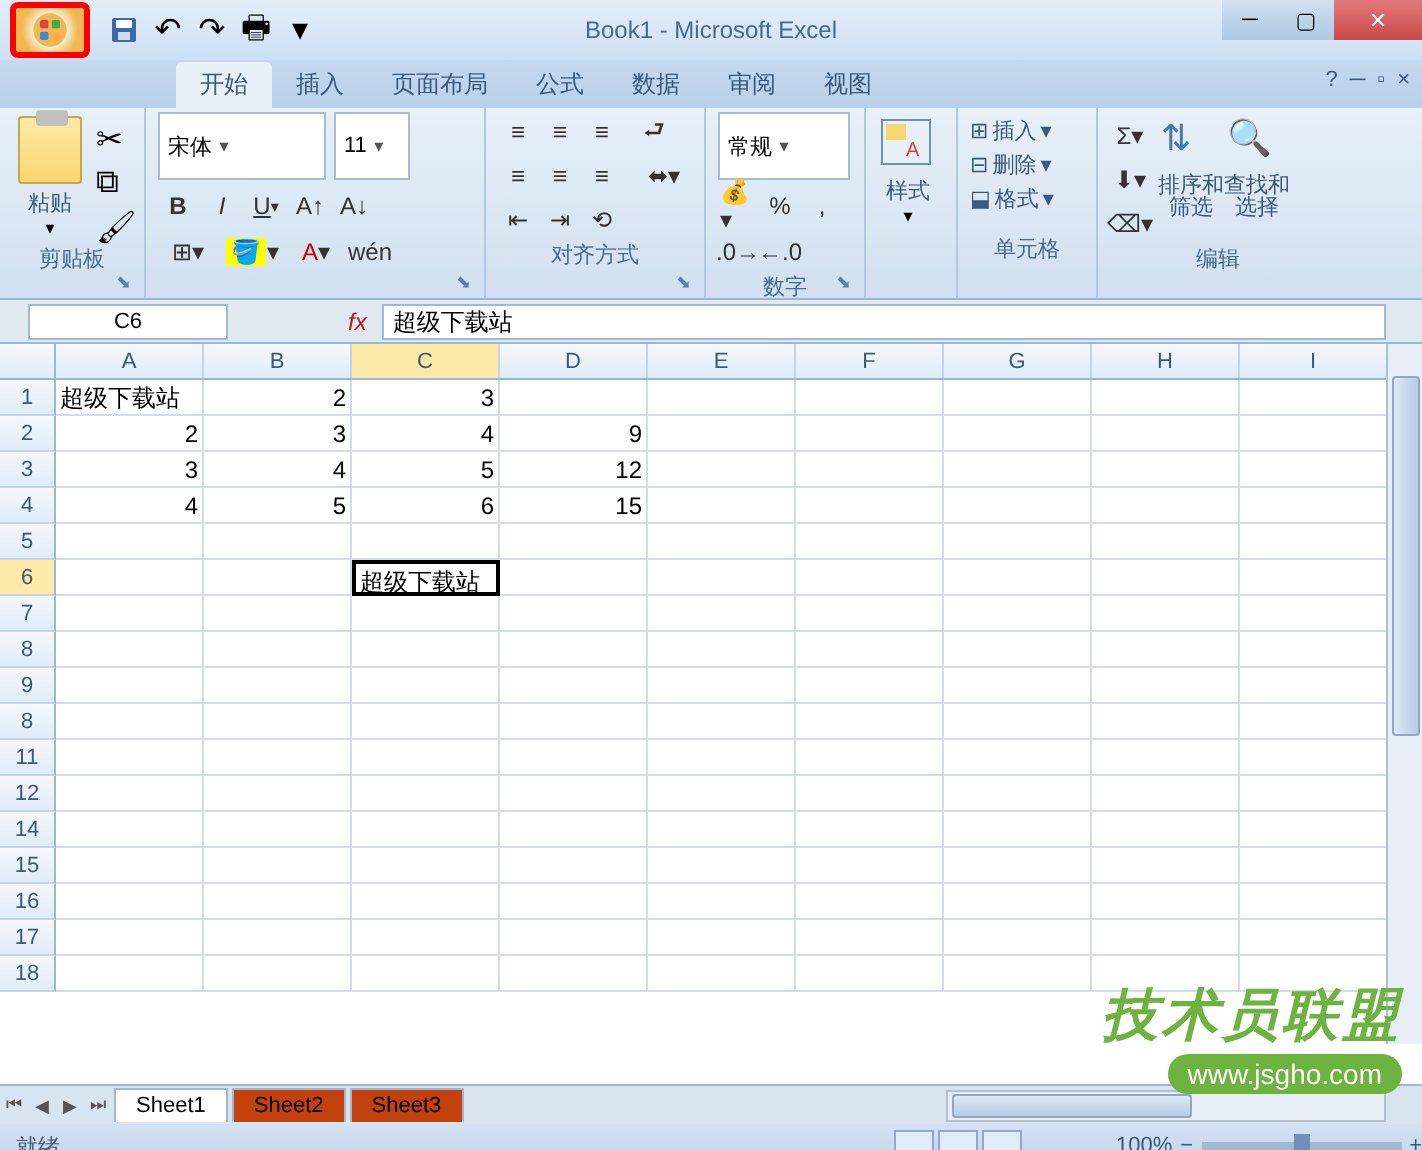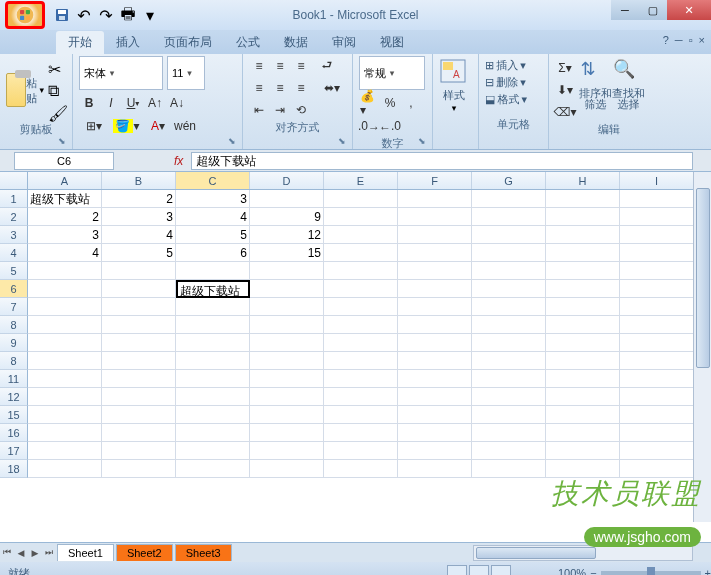--- a/index.html
+++ b/index.html
@@ -25,21 +25,21 @@
 .ribbon-right { position: absolute; right: 6px; top: 4px; display: flex; gap: 6px; }
 .ribbon-right span { font-size: 11px; color: #3b5a7a; cursor: pointer; }
 
 
 .ribbon { height: 96px; background: linear-gradient(#e8f0f8, #d0e0f0); display: flex; border-bottom: 1px solid #9ab8d6; }
 .group { border-right: 1px solid #b0c8e0; padding: 2px 6px 1px 6px; display: flex; flex-direction: column; position: relative; }
 .group-label { text-align: center; font-size: 11px; color: #4a6a8a; margin-top: auto; padding-bottom: 16px; }
 .group-body { flex: 1; display: flex; }
 
 
-.paste-big { width: 38px; display: flex; align-items: center; padding-top: 2px; }
+.paste-big { width: 38px; display: flex; flex-direction: column; align-items: center; padding-top: 2px; }
 .paste-icon { width: 32px; height: 34px; background: linear-gradient(#fde9a8, #f9d770); border: 1px solid #c0a850; border-radius: 2px; position: relative; }
 .paste-icon::before { content: ''; position: absolute; top: -4px; left: 8px; width: 16px; height: 8px; background: #c0c0c0; border-radius: 2px; }
 .paste-label { font-size: 11px; color: #3b5a7a; margin-top: 2px; }
 .clip-small { display: flex; flex-direction: column; gap: 4px; margin-left: 4px; padding-top: 4px; }
 .clip-small div { width: 18px; height: 18px; }
 
 
 .font-row { display: flex; gap: 4px; align-items: center; }
 .font-row2 { display: flex; gap: 2px; margin-top: 3px; }
 .font-row3 { display: flex; gap: 2px; margin-top: 3px; }
@@ -81,36 +81,36 @@
 .row-h { width: 28px; border-right: 1px solid #9ab8d6; border-bottom: 1px solid #c4d4e6; background: linear-gradient(#f4f8fc, #e0ecf8); text-align: center; font-size: 11px; color: #3b5a7a; line-height: 18px; }
 .row-h.active { background: #fde9a8; }
 .cell { width: 74px; height: 18px; border-right: 1px solid #d4dce8; border-bottom: 1px solid #d4dce8; font-size: 12px; padding: 0 2px; line-height: 18px; text-align: right; overflow: hidden; }
 .cell.txt { text-align: left; }
 .cell.sel { border: 2px solid #000; text-align: left; background: #fff; }
 
 
 .sheet-bar { height: 20px; background: #d8e4f0; display: flex; align-items: center; border-top: 1px solid #9ab8d6; position: relative; }
 .sheet-nav { width: 12px; height: 16px; display: flex; align-items: center; justify-content: center; font-size: 9px; color: #555; cursor: pointer; margin: 0 1px; }
 .sheet-tab { padding: 2px 10px; font-size: 11px; background: #fff; border: 1px solid #a0b8d0; border-bottom: none; margin: 0 1px; cursor: pointer; }
-.sheet-tab.inactive { background: #f97316; }
+.sheet-tab.inactive { background: #c2410c; }
 .hscroll { position: absolute; right: 18px; width: 220px; height: 16px; background: #e8eef6; border: 1px solid #b0c0d4; display: flex; align-items: center; }
 .hscroll .thumb { width: 120px; height: 12px; background: linear-gradient(#dce8f4, #b8cce4); border: 1px solid #90a8c4; margin-left: 2px; border-radius: 2px; }
 
 
 .status-bar { height: 22px; background: linear-gradient(#d4e2f2, #c0d4ea); display: flex; align-items: center; padding: 0 8px; font-size: 11px; color: #3b5a7a; position: relative; }
 .view-btns { position: absolute; right: 200px; display: flex; gap: 2px; }
 .view-btn { width: 20px; height: 16px; border: 1px solid #90a8c4; background: #e0ecf8; }
 .zoom { position: absolute; right: 0px; display: flex; align-items: center; gap: 4px; }
 .zoom-slider { width: 100px; height: 4px; background: #a0b8d0; position: relative; }
 .zoom-thumb { width: 8px; height: 12px; background: #7090b8; position: absolute; left: 46px; top: -4px; }
 
 
 .watermark { position: absolute; right: 10px; bottom: 28px; pointer-events: none; text-align: right; }
-.wm1 { font-size: 28px; font-weight: normal; color: #6db33f; font-style: italic; letter-spacing: 2px; }
-.wm2 { font-size: 14px; background: #6db33f; color: #fff; padding: 2px 10px; border-radius: 10px; display: inline-block; margin-top: 14px; }
+.wm1 { font-size: 28px; font-weight: bold; color: #6db33f; font-style: italic; letter-spacing: 2px; }
+.wm2 { font-size: 14px; background: #6db33f; color: #fff; padding: 2px 10px; border-radius: 10px; display: inline-block; }
 
 
 .vscroll { position: absolute; right: 0; top: 172px; width: 18px; height: 350px; background: #e8eef6; border-left: 1px solid #b0c0d4; }
 .vscroll .thumb { width: 14px; height: 180px; background: linear-gradient(90deg,#dce8f4, #b8cce4); border: 1px solid #90a8c4; margin: 16px auto 0; border-radius: 2px; }
 
 .dialog-launcher { position: absolute; bottom: 1px; right: 2px; width: 12px; height: 12px; font-size: 9px; color: #6080a0; }
 </style>
 </head>
 <body>
 
@@ -139,21 +139,21 @@
   </div>
   <div class="title-text">Book1 - Microsoft Excel</div>
   <div class="win-controls">
     <div class="win-btn win-min">─</div>
     <div class="win-btn win-max">▢</div>
     <div class="win-btn win-close">✕</div>
   </div>
 </div>
 
 <div class="ribbon-tabs">
-  <div id="tabs-host" style="display: flex;">
+  <div id="tabs-host" style="display: flex; margin-left: 32px;">
       <div class="tab active">开始</div>
       <div class="tab">插入</div>
       <div class="tab">页面布局</div>
       <div class="tab">公式</div>
       <div class="tab">数据</div>
       <div class="tab">审阅</div>
       <div class="tab">视图</div>
     </div>
   <div class="ribbon-right">
     <span>?</span>
@@ -474,20 +474,32 @@
         <div class="cell"></div>
         <div class="cell"></div>
         <div class="cell"></div>
         <div class="cell"></div>
         <div class="cell"></div>
         <div class="cell"></div>
         <div class="cell"></div>
         <div class="cell"></div>
       </div>
       <div class="row">
+        <div class="row-h">14</div>
+        <div class="cell"></div>
+        <div class="cell"></div>
+        <div class="cell"></div>
+        <div class="cell"></div>
+        <div class="cell"></div>
+        <div class="cell"></div>
+        <div class="cell"></div>
+        <div class="cell"></div>
+        <div class="cell"></div>
+      </div>
+      <div class="row">
         <div class="row-h">15</div>
         <div class="cell"></div>
         <div class="cell"></div>
         <div class="cell"></div>
         <div class="cell"></div>
         <div class="cell"></div>
         <div class="cell"></div>
         <div class="cell"></div>
         <div class="cell"></div>
         <div class="cell"></div>

